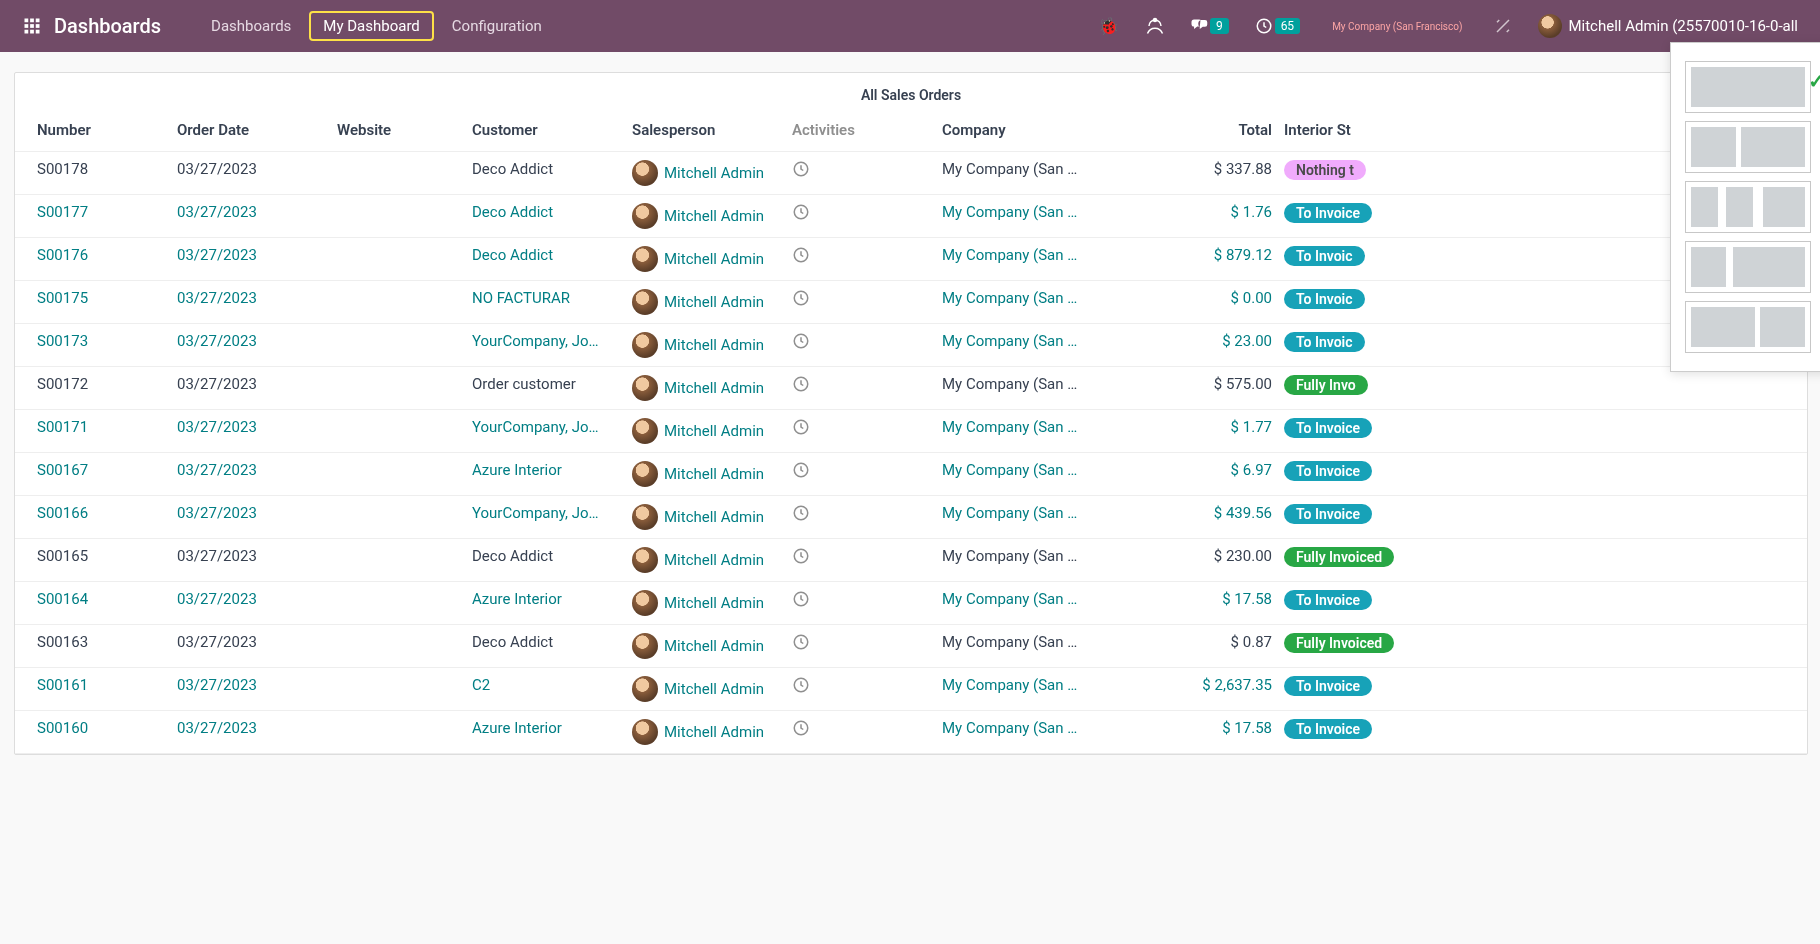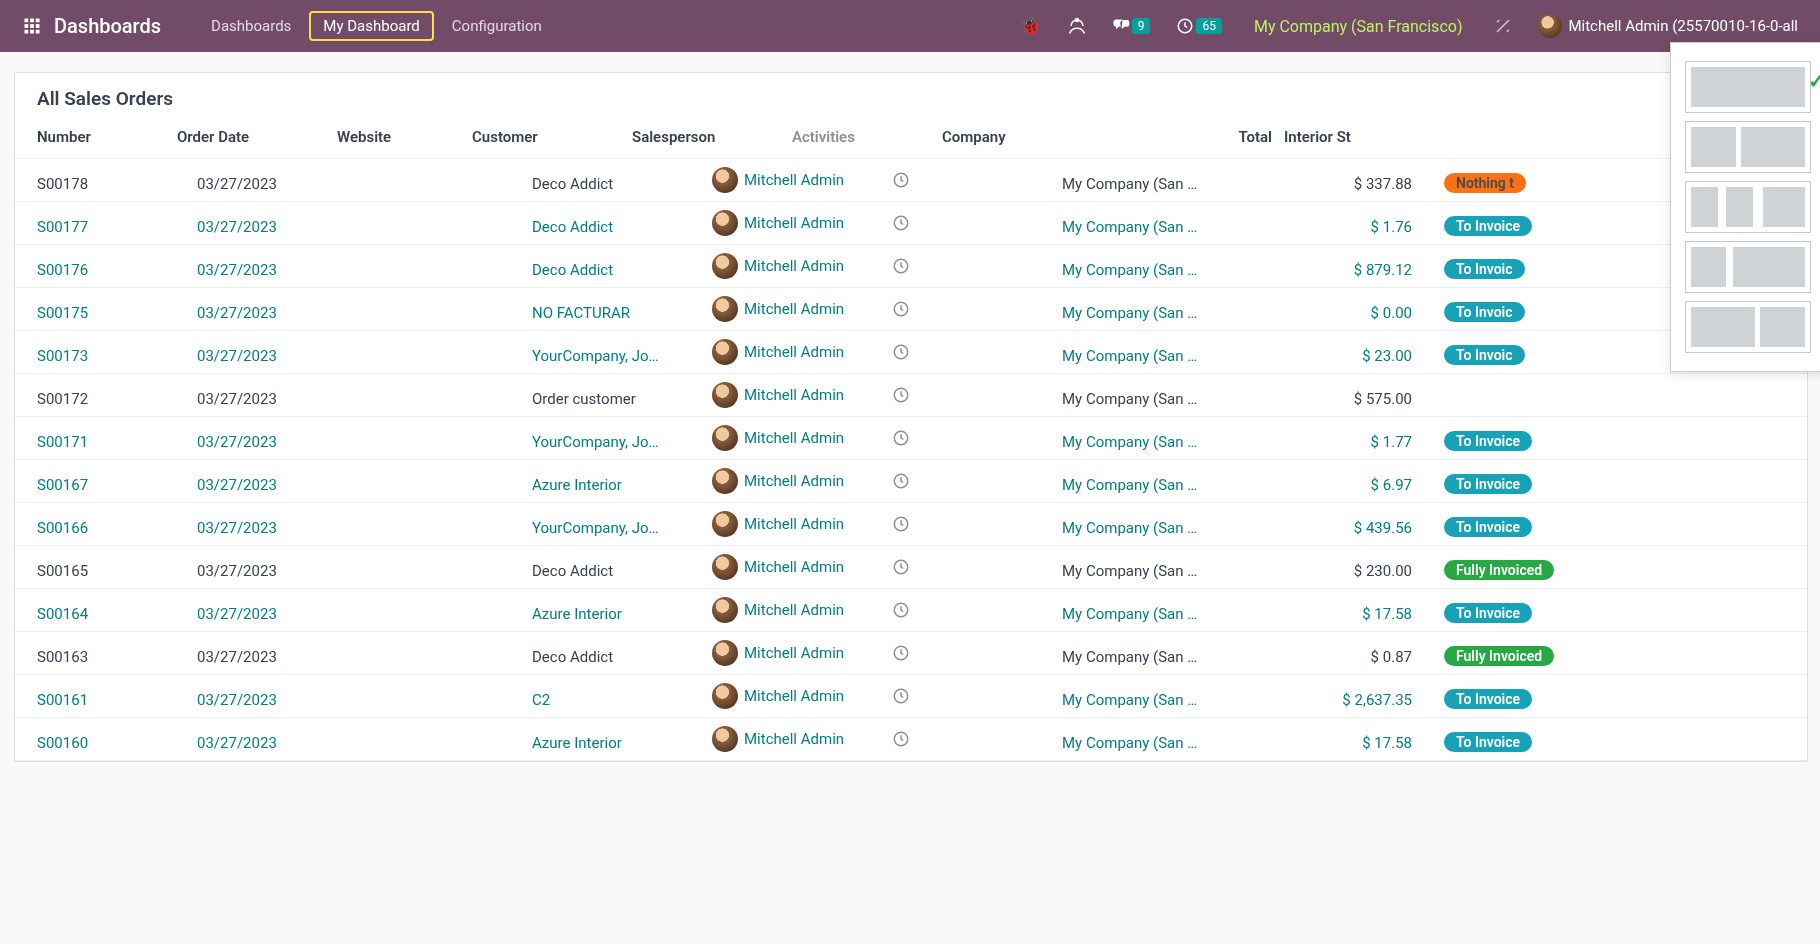--- a/index.html
+++ b/index.html
@@ -10,47 +10,47 @@
 .grid-btn svg { width:18px; height:18px; }
 .title { font-size:20px; font-weight:500; padding:0 6px 0 4px; }
 .nav-items { display:flex; gap:4px; margin-left:30px; }
 .nav-item { color:#e6d9e3; padding:6px 14px; cursor:pointer; border-radius:2px; }
 .nav-item.active { color:#fff; }
 .nav-item.highlight { border:2px solid #fde047; border-radius:4px; padding:4px 12px; }
 .spacer { flex:1; }
 .topbar-icons { display:flex; align-items:center; gap:26px; padding-right:8px; }
 .topbar-icon { color:#fff; font-size:17px; position:relative; cursor:pointer; display:flex; align-items:center; }
 .badge { background:#00a09d; color:#fff; font-size:12px; padding:1px 6px; border-radius:3px; margin-left:2px; }
-.company-name { color:#bef264; font-size:16px; padding:0 6px; cursor:pointer;text-align:center; }
+.company-name { color:#fca5a5; font-size:10px; padding:0 6px; cursor:pointer;text-align:center; }
 .avatar { width:24px; height:24px; border-radius:50%; background:radial-gradient(circle at 40% 35%, #f0c9a0 28%, #8a5d3b 30%, #5a3d28 70%); display:inline-block; vertical-align:middle; margin-right:6px; }
 .user-chip { display:flex; align-items:center; color:#fff; cursor:pointer; }
 
 .page { padding:20px 12px 0 14px; position:relative; }
 .card { background:#fff; border:1px solid #ddd; border-radius:2px; padding:0; position:relative; }
-.card-title { font-size:19px; font-weight:600; color:#374151; padding:14px 22px 10px; }
+.card-title { font-size:14px; font-weight:600; color:#374151; padding:14px 22px 10px;text-align:center; }
 
 .tbl { width:100%; }
 .th-row { display:flex; padding:8px 22px 12px; font-weight:600; color:#374151; border-bottom:1px solid #eee;justify-content:center; }
-.row { display:flex; padding:8px 22px; border-bottom:1px solid #eee; align-items:flex-end; min-height:42px;gap:20px; }
+.row { display:flex; padding:8px 22px; border-bottom:1px solid #eee; align-items:flex-start; min-height:42px; }
 .col-num   { width:140px; }
 .col-date  { width:160px; }
 .col-web   { width:135px; }
 .col-cust  { width:160px; }
 .col-sp    { width:160px; display:flex; align-items:center; }
 .col-act   { width:150px; color:#8f8f8f; }
 .col-comp  { width:230px; }
 .col-total { width:100px; text-align:right; }
 .col-inv   { flex:1; padding-left:12px; }
 .row-avatar { width:26px; height:26px; border-radius:50%; background:radial-gradient(circle at 40% 35%, #f0c9a0 28%, #8a5d3b 30%, #5a3d28 70%); display:inline-block; margin-right:6px; }
 .link { color:#017e84; cursor:pointer; }
 .plain { color:#374151; }
 .pill { display:inline-block; padding:2px 12px; border-radius:12px; color:#fff; font-size:14px; font-weight:600; }
 .pill.toinvoice { background:#17a2b8; }
 .pill.fully { background:#28a745; }
-.pill.nothing { background:#f97316; color:#4a4a4a; }
+.pill.nothing { background:#f0abfc; color:#4a4a4a; }
 .clock-icon { width:18px; height:18px; stroke:#8f8f8f; }
 
 
 .layout-panel { position:absolute; top:-10px; right:-10px; width:160px; background:#fff; border:1px solid #ccc; box-shadow:0 2px 10px rgba(0,0,0,.12); z-index:20; padding:10px 8px; }
 .change-layout-btn { display:flex; align-items:center; justify-content:center; gap:8px; border:2px solid #d9534f; border-radius:4px; padding:6px 8px; font-weight:600; cursor:pointer; margin-bottom:10px; }
 .mini-layout { display:inline-block; width:14px; height:14px; background:#cfd3d6; }
 .layout-opt { border:1px solid #c7c7c7; height:52px; margin:8px 10px 8px 6px; position:relative; cursor:pointer; padding:5px; }
 .layout-opt .box { position:absolute; background:#cfd3d6; }
 .layout-opt.l1 .box{ left:5px; right:5px; top:5px; bottom:5px;}
 .layout-opt.l2 .b1{ left:5px; top:5px; bottom:5px; width:36%; background:#cfd3d6; position:absolute;}
@@ -235,20 +235,21 @@
             <div class="col-sp">
               <span class="row-avatar"></span>
               <span class="link">Mitchell Admin</span>
             </div>
             <div class="col-act"><svg class="clock-icon" viewBox="0 0 24 24" fill="none" stroke-width="2">
                 <circle cx="12" cy="12" r="9"></circle>
                 <path d="M12 7v5l3 2"></path>
               </svg></div>
             <div class="col-comp plain">My Company (San …</div>
             <div class="col-total plain">$ 575.00</div>
+            <div class="col-inv"><span class="pill fully">Fully Invo</span></div>
           </div>
           <div class="row">
             <div class="col-num link">S00171</div>
             <div class="col-date link">03/27/2023</div>
             <div class="col-web"></div>
             <div class="col-cust link">YourCompany, Jo…</div>
             <div class="col-sp">
               <span class="row-avatar"></span>
               <span class="link">Mitchell Admin</span>
             </div>

